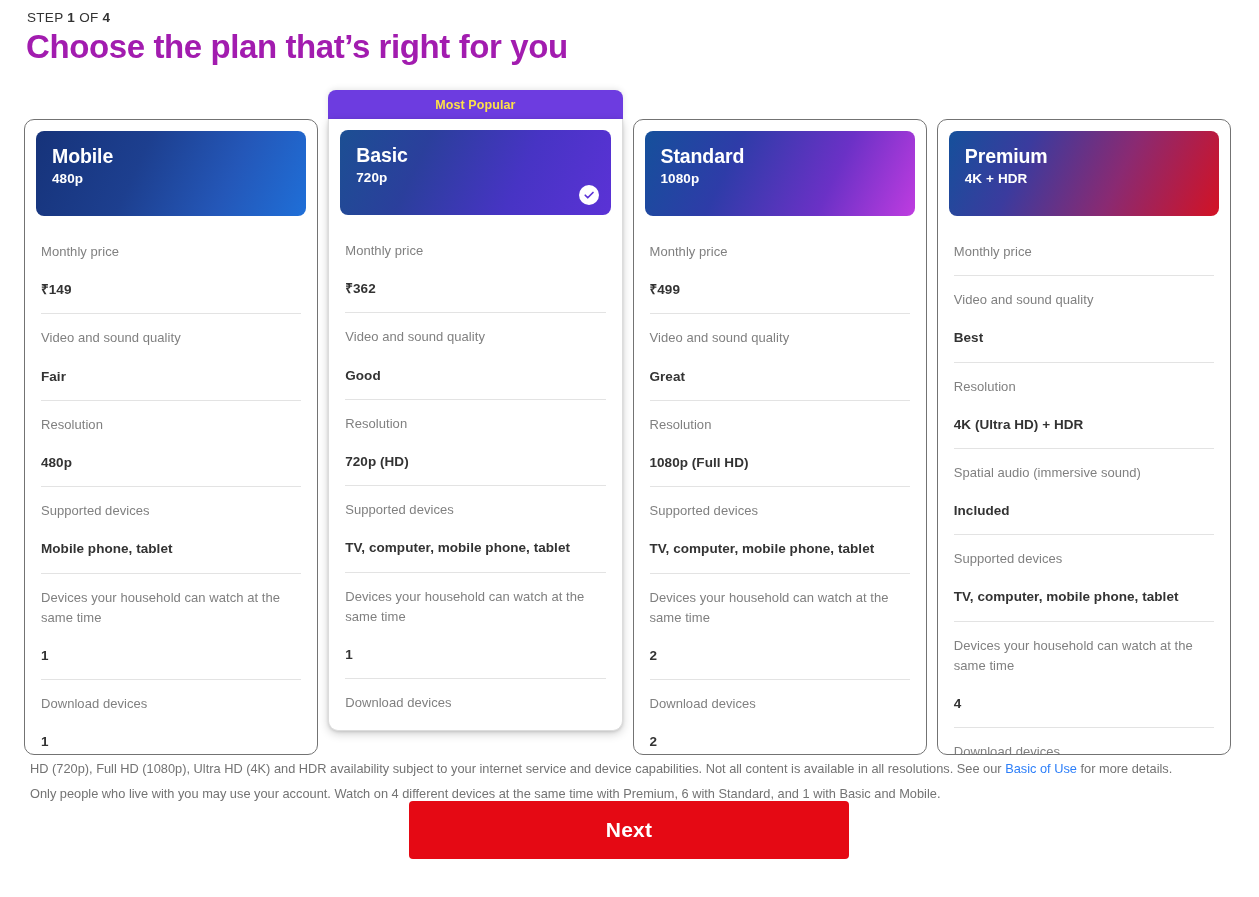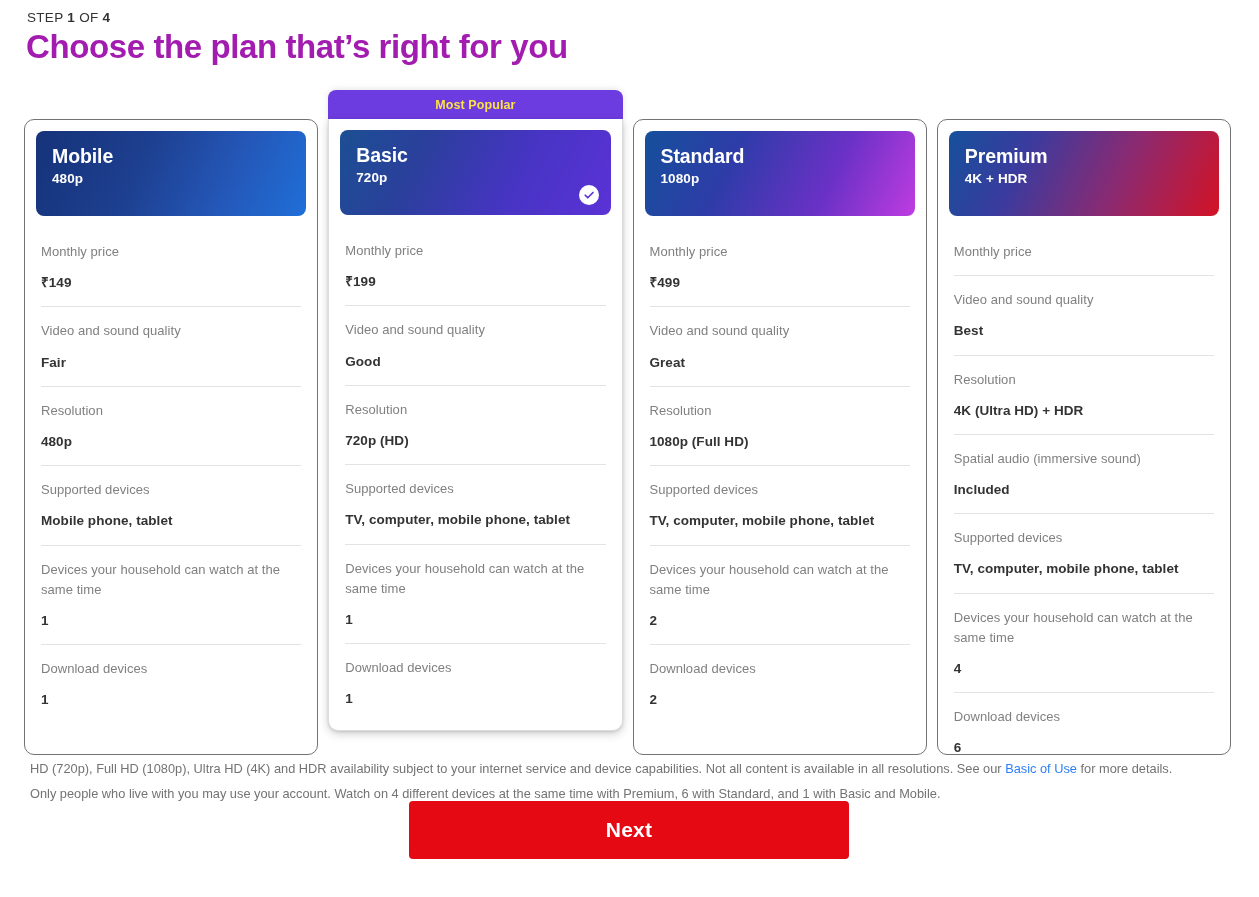--- a/index.html
+++ b/index.html
@@ -150,21 +150,21 @@
   .feat-label {
     font-size: 13px;
     color: #808080;
     line-height: 1.55;
     letter-spacing: 0.05px;
   }
   .feat-value {
     font-size: 13.5px;
     font-weight: 700;
     color: #333333;
-    margin-top: 11px;
+    margin-top: 18px;
     line-height: 1.5;
     letter-spacing: 0.05px;
   }
 
   
   .footnote {
     position: absolute;
     left: 30px;
     top: 757px;
     width: 1200px;
@@ -249,21 +249,21 @@
             <div class="plan-sub">720p</div>
             <div class="check-badge">
               <svg width="12" height="12" viewBox="0 0 24 24" aria-hidden="true">
                 <path d="M4.5 12.5l5 5L20 7" fill="none" stroke="#5b32d6" stroke-width="3.4" stroke-linecap="round" stroke-linejoin="round"></path>
               </svg>
             </div>
           </div>
           <div class="features">
             <div class="feat">
               <div class="feat-label">Monthly price</div>
-              <div class="feat-value">₹199</div>
+              <div class="feat-value">₹362</div>
             </div>
             <div class="feat">
               <div class="feat-label">Video and sound quality</div>
               <div class="feat-value">Good</div>
             </div>
             <div class="feat">
               <div class="feat-label">Resolution</div>
               <div class="feat-value">720p (HD)</div>
             </div>
             <div class="feat">

